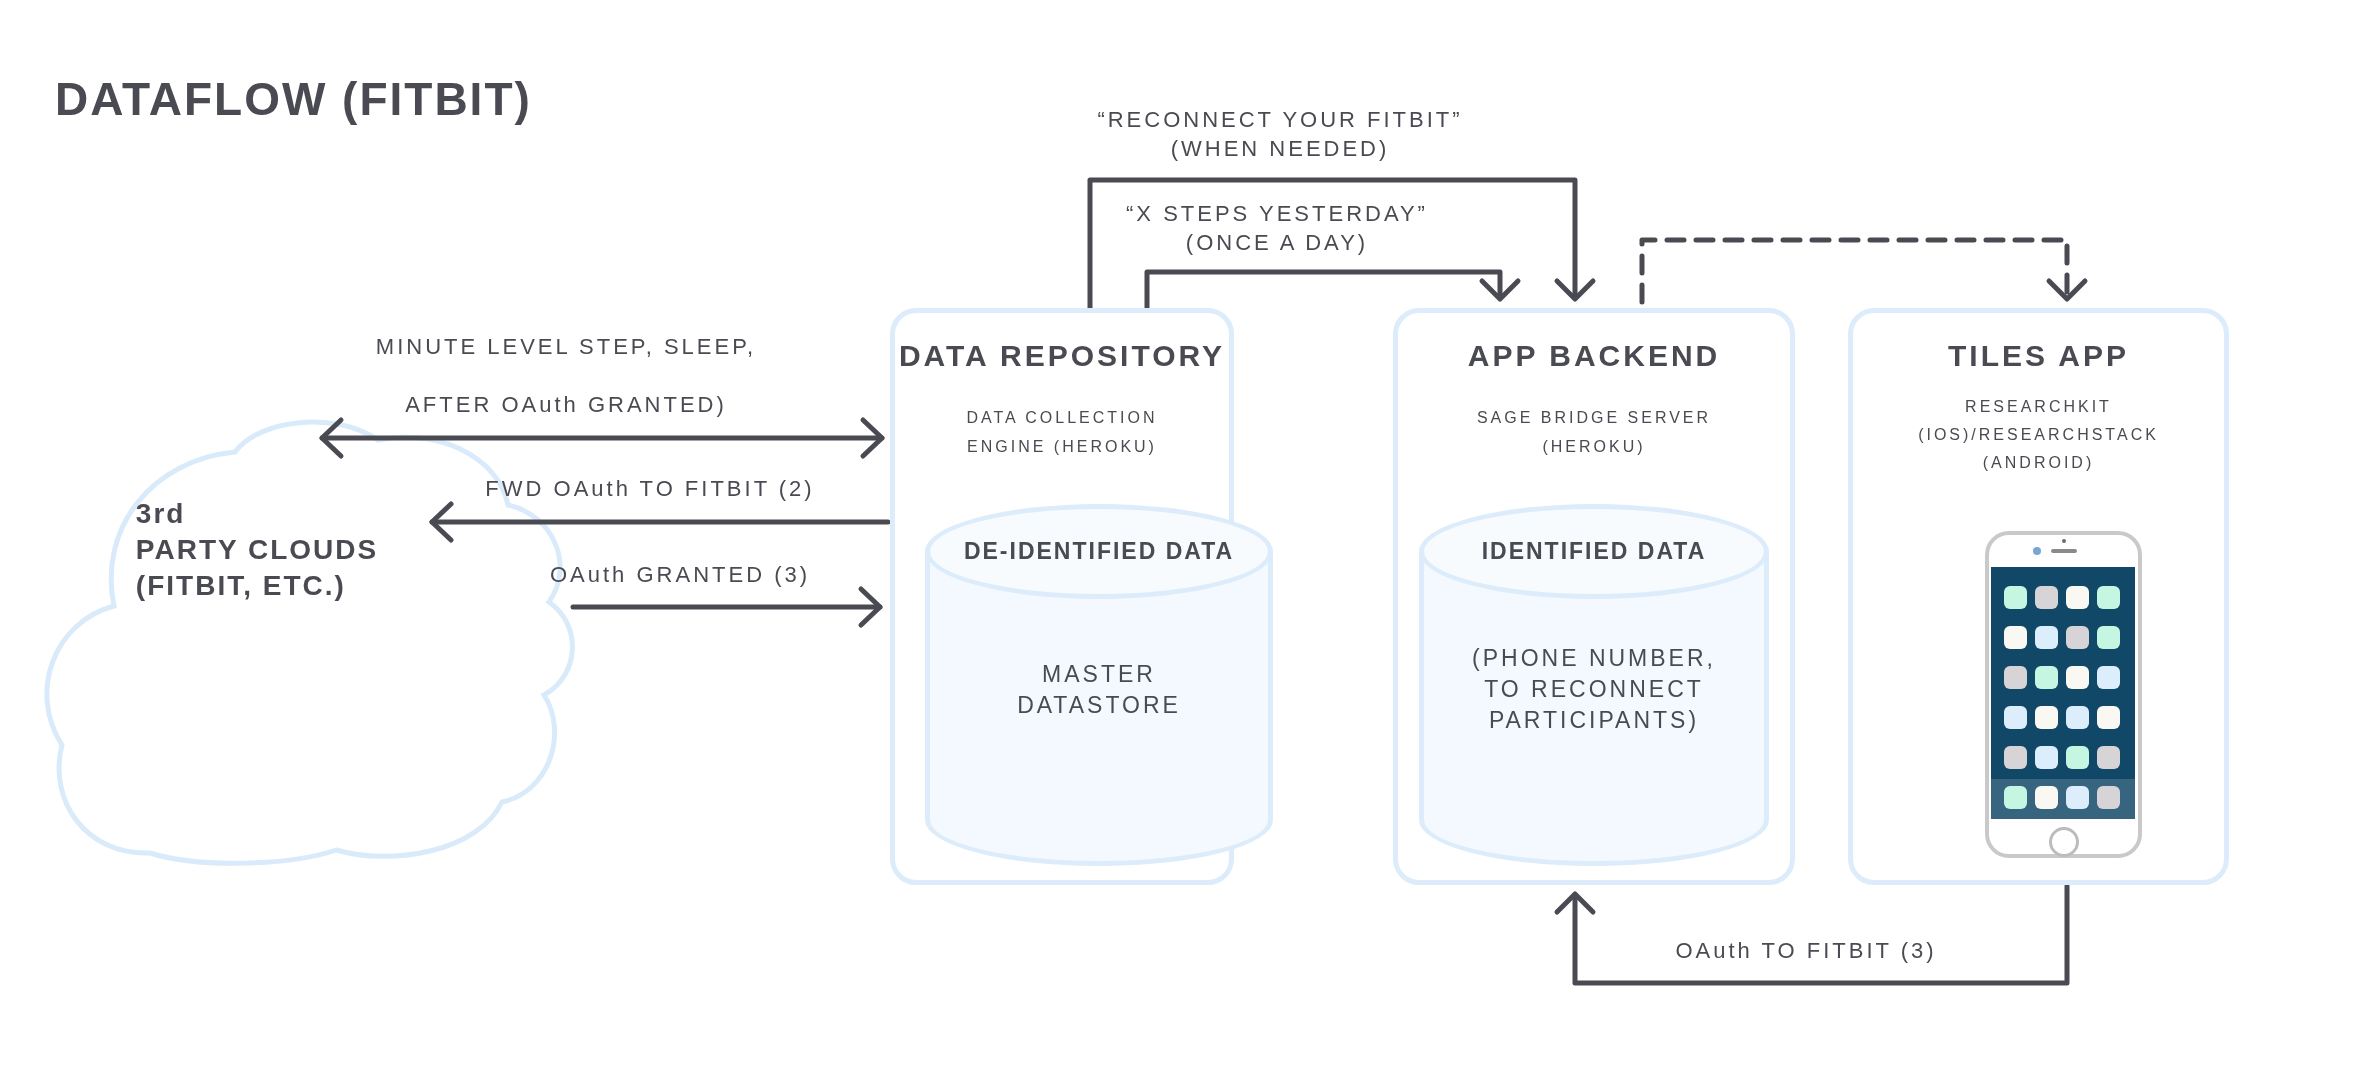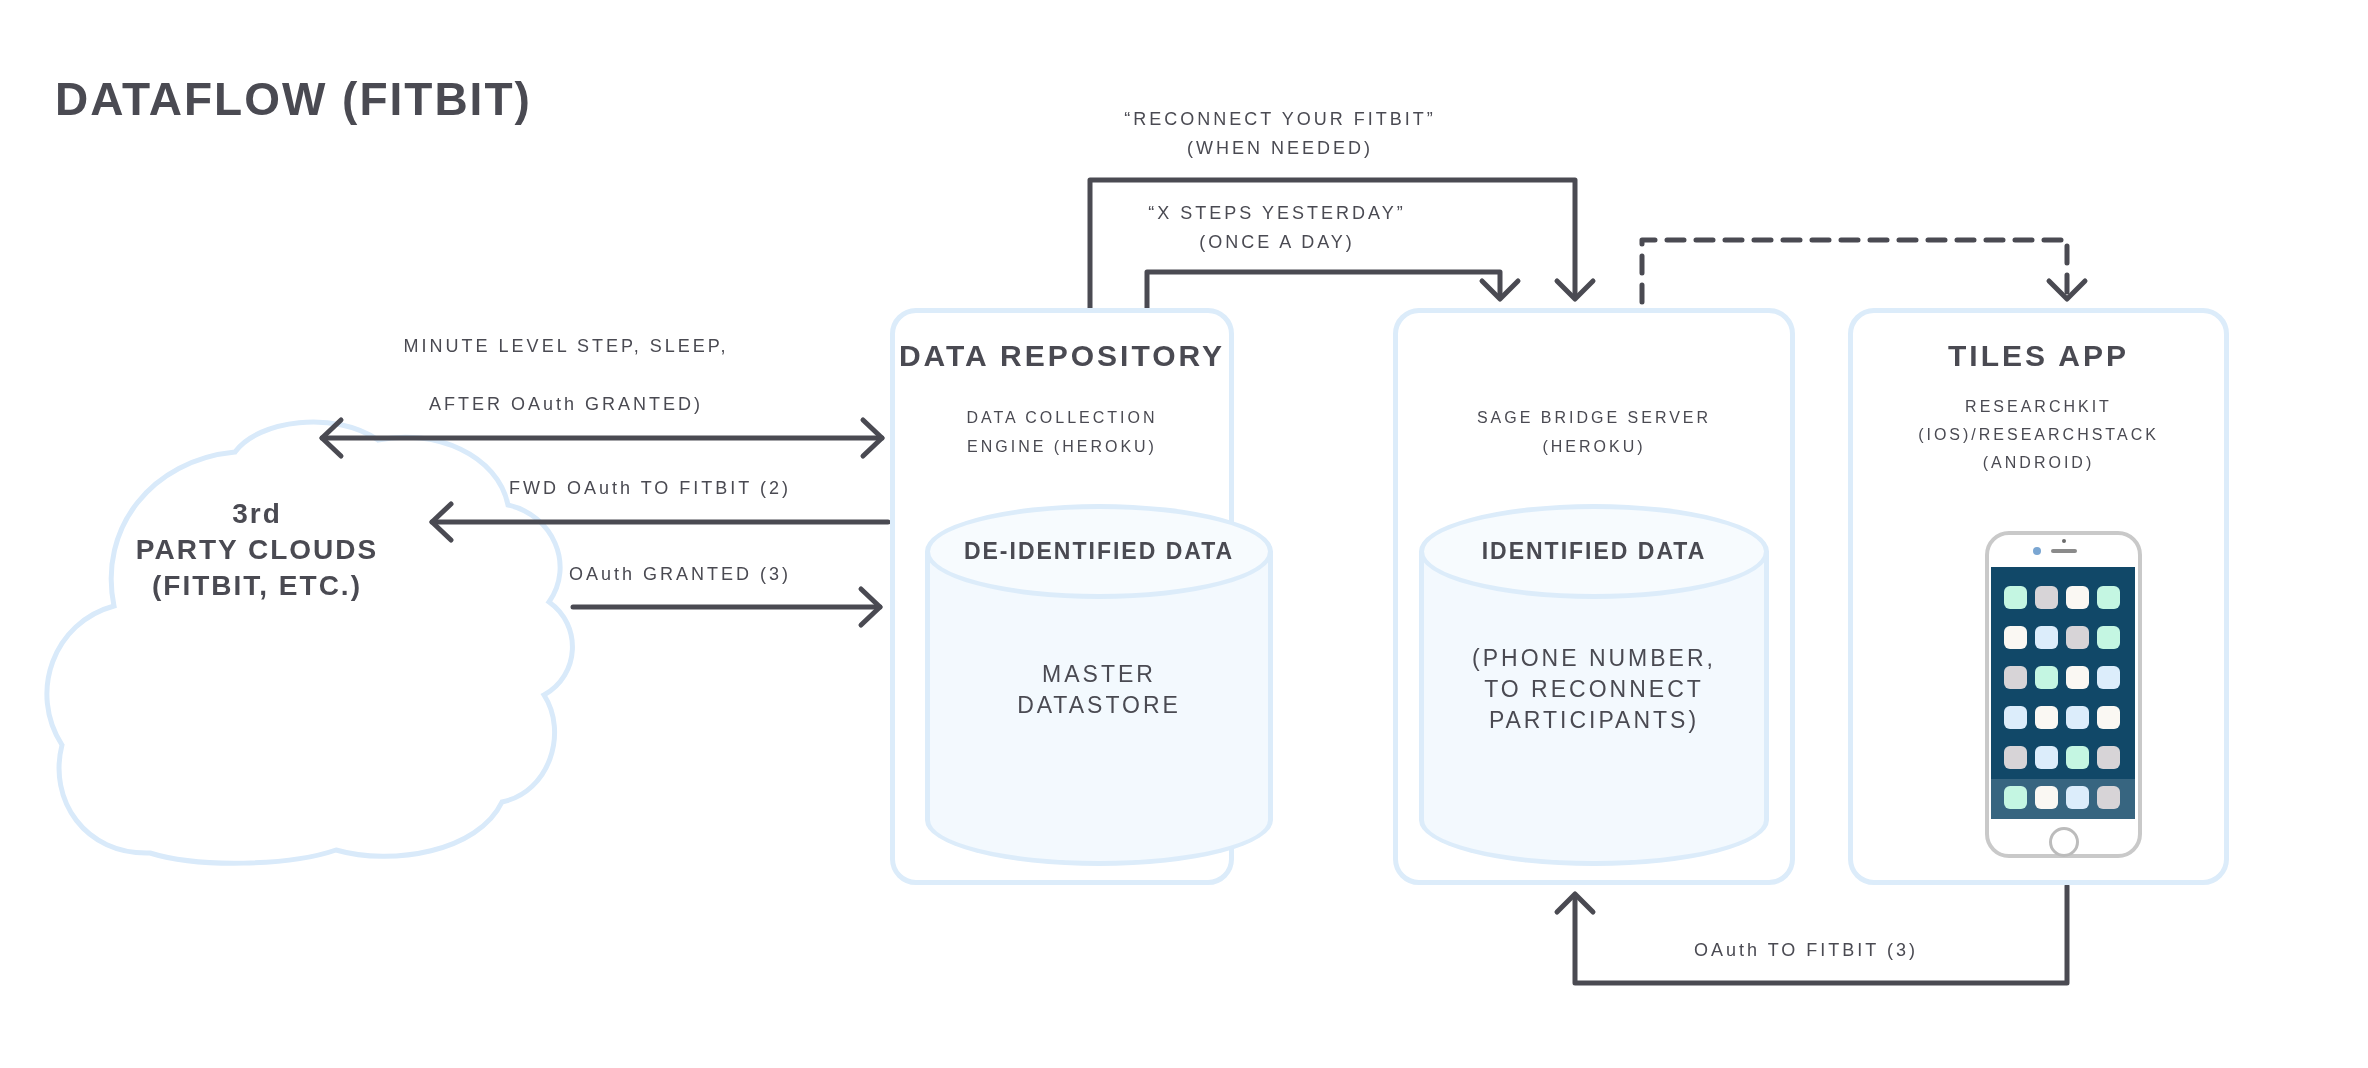--- a/index.html
+++ b/index.html
@@ -22,21 +22,21 @@
 
   .page-title{
     position:absolute;left:55px;top:72px;
     font-size:46px;font-weight:bold;letter-spacing:2px;color:var(--ink);
     white-space:nowrap;
   }
 
   
   .cloud-label{
     position:absolute;left:257px;top:496px;transform:translateX(-50%);
-    text-align:center;font-weight:bold;font-size:28px;line-height:36px;
+    text-align:left;font-weight:bold;font-size:28px;line-height:36px;
     letter-spacing:2px;white-space:nowrap;
   }
 
   
   .node{
     position:absolute;top:308px;height:577px;
     background:#fff;border:5px solid var(--border-blue);border-radius:26px;
     box-sizing:border-box;
   }
   .node-title{
@@ -66,21 +66,21 @@
     font-size:23px;font-weight:bold;letter-spacing:2px;white-space:nowrap;text-align:center;
   }
   .cyl-text{
     position:absolute;left:0;right:0;text-align:center;
     font-size:23px;letter-spacing:3px;line-height:31px;white-space:nowrap;
   }
 
   
   .edge-label{
     position:absolute;transform:translateX(-50%);text-align:center;
-    font-size:18px;letter-spacing:3px;line-height:29px;white-space:nowrap;
+    font-size:22px;letter-spacing:3px;line-height:29px;white-space:nowrap;
   }
 
   
   .phone{
     position:absolute;box-sizing:border-box;
     width:157px;height:327px;
     background:#fff;border:4px solid var(--phone-border);border-radius:24px;
   }
   .phone .mic-dot{position:absolute;left:73px;top:4px;width:4px;height:4px;border-radius:50%;background:#6b6b6b;}
   .phone .camera-dot{position:absolute;left:44px;top:12px;width:8px;height:8px;border-radius:50%;background:#7aa6d2;}
@@ -176,20 +176,21 @@
         <span>DATASTORE</span>
       </div>
     </div>
     <div class="cyl-top" style="left:30px;top:191px;width:348px;height:95px;">
       <span>DE-IDENTIFIED DATA</span>
     </div>
   </div>
 </div>
 
 <div class="node" style="left:1393px;width:402px;">
+  <div class="node-title">APP BACKEND</div>
   <div class="node-subtitle" style="top:90px;">
     <span>SAGE BRIDGE SERVER</span><br>
     <span>(HEROKU)</span>
   </div>
   <div class="cylinder">
     <div class="cyl-body" style="left:21px;top:238px;width:350px;height:315px;">
       <div class="cyl-text" style="top:92px;">
         <span>(PHONE NUMBER,</span><br>
         <span>TO RECONNECT</span><br>
         <span>PARTICIPANTS)</span>

